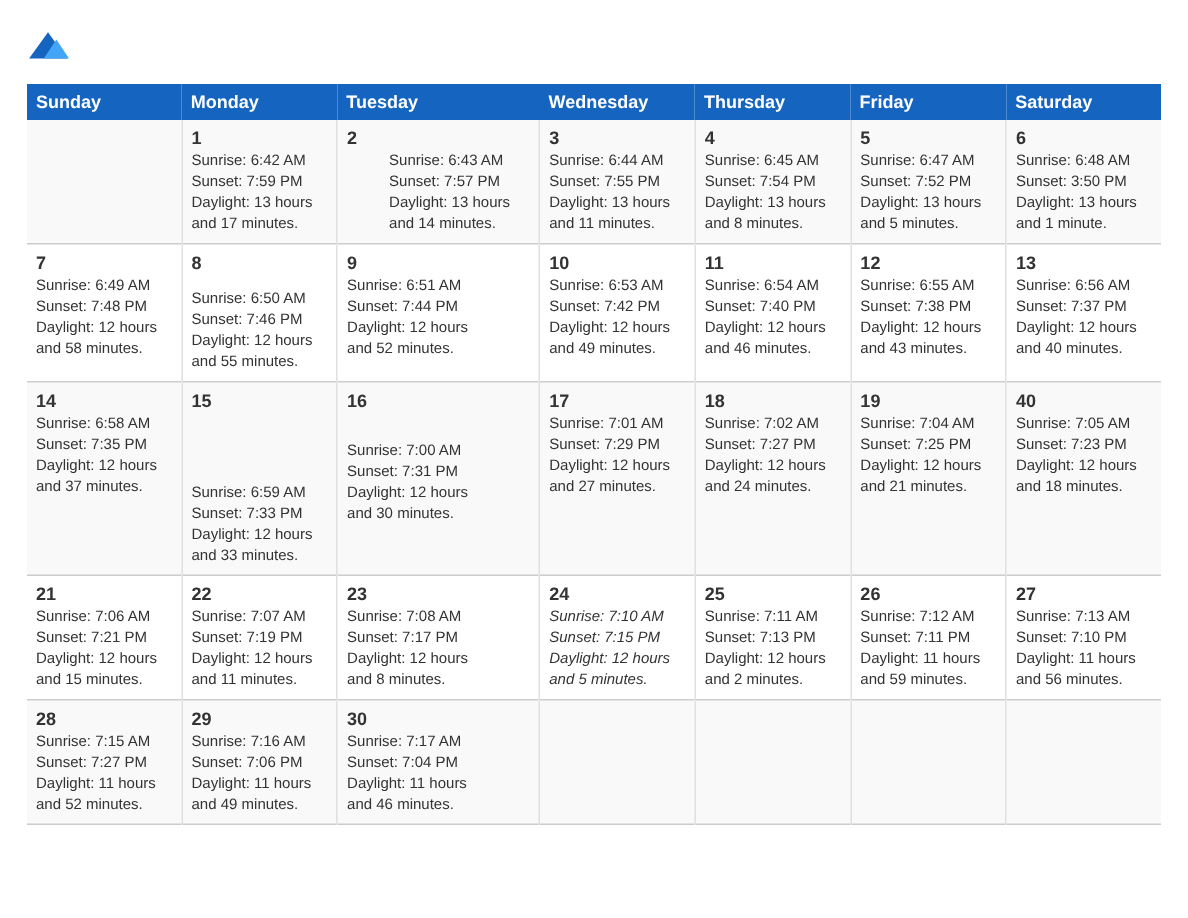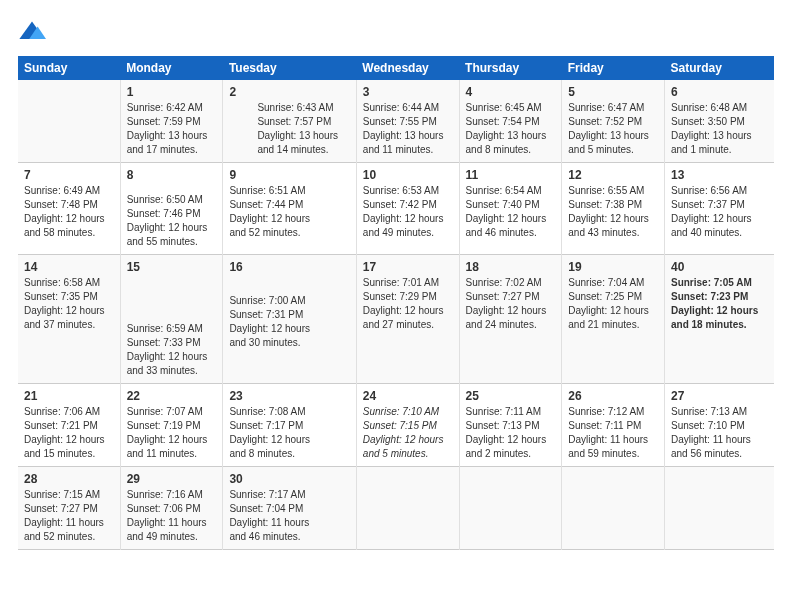--- a/index.html
+++ b/index.html
@@ -261,21 +261,21 @@
           </td>
           <td>
             <span class="day-num">19</span>
             <div class="day-info" style="white-space: pre-line;">Sunrise: 7:04 AM
 Sunset: 7:25 PM
 Daylight: 12 hours
 and 21 minutes.</div>
           </td>
           <td>
             <span class="day-num">40</span>
-            <div class="day-info" style="white-space: pre-line; font-weight: bold;">Sunrise: 7:05 AM
+            <div class="day-info" style="white-space: pre-line;">Sunrise: 7:05 AM
 Sunset: 7:23 PM
 Daylight: 12 hours
 and 18 minutes.</div>
           </td>
         </tr>
         <tr>
           <td>
             <span class="day-num">21</span>
             <div class="day-info" style="white-space: pre-line;">Sunrise: 7:06 AM
 Sunset: 7:21 PM

